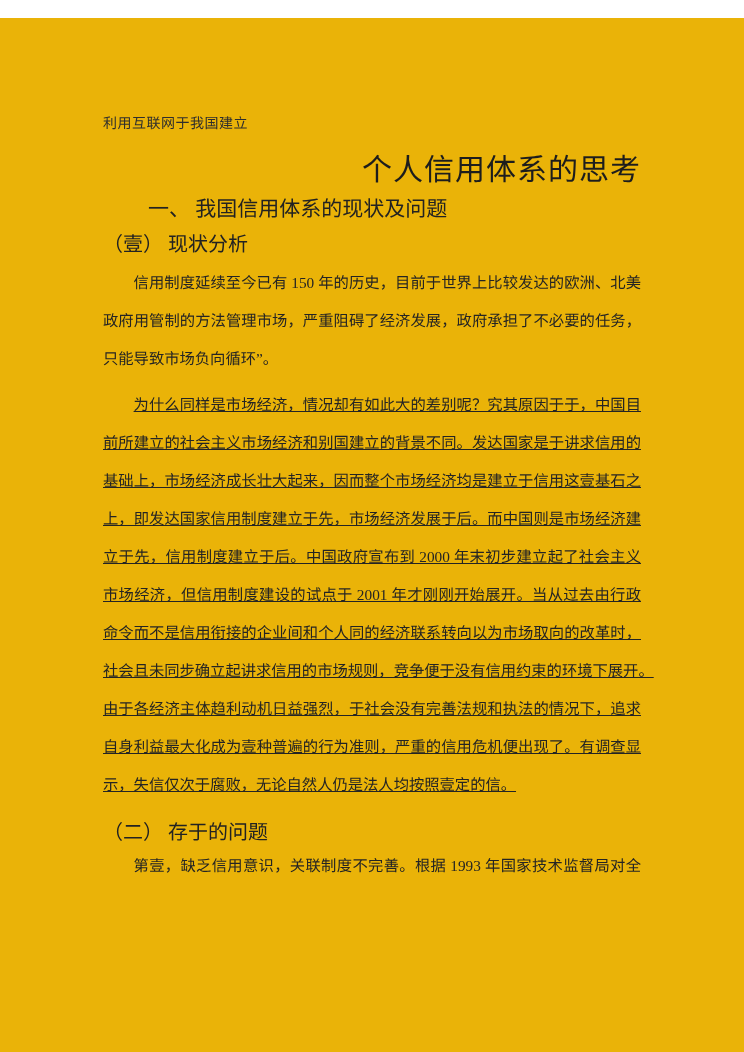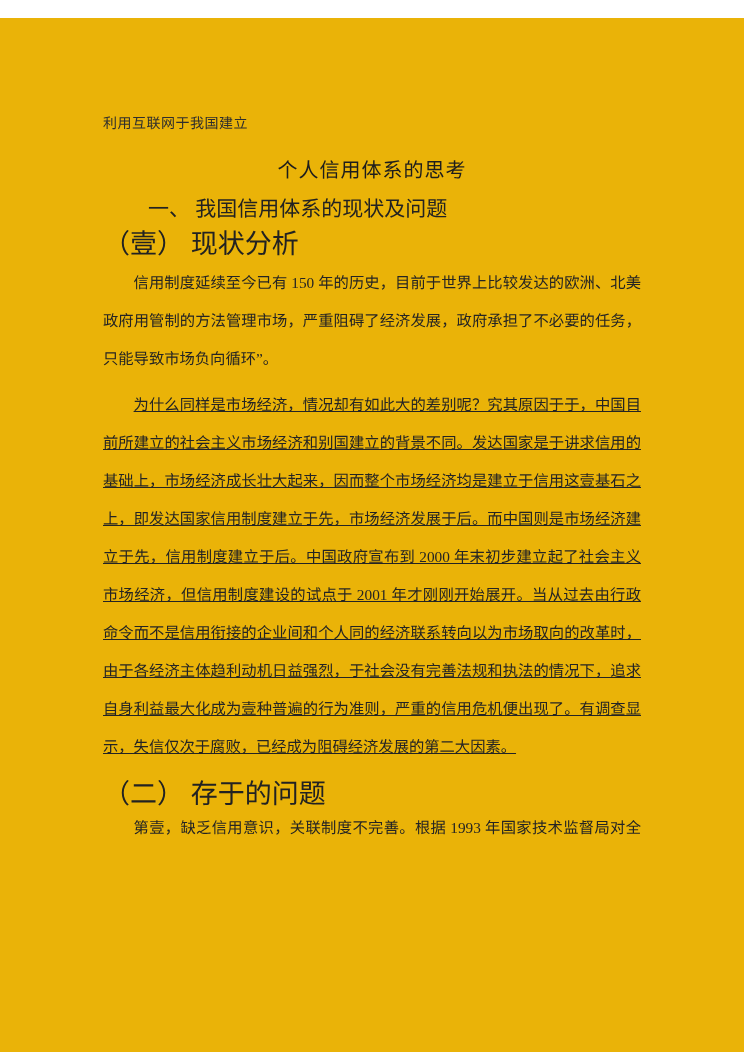--- a/index.html
+++ b/index.html
@@ -21,35 +21,35 @@
   }
   .header-line {
     font-family: "Liberation Sans", sans-serif;
     font-size: 14px;
     line-height: 17px;
     color: #2e2e2e;
     letter-spacing: 0.5px;
   }
   .doc-title {
     margin-top: 21px;
-    font-size: 20px;
+    font-size: 30px;
     line-height: 34px;
-    text-align: center;
+    text-align: right;
     color: #1d1d1d;
     letter-spacing: 1px;
   }
   .heading-1 {
     margin-top: 9px;
     padding-left: 45px;
     font-size: 21px;
     line-height: 26px;
     color: #222222;
   }
   .heading-2 {
-    font-size: 27px;
+    font-size: 20px;
     line-height: 26px;
     color: #222222;
   }
   .sub-1 { margin-top: 9px; }
   .sub-2 { margin-top: 15px; }
   .para {
     font-size: 15.3px;
     color: #242424;
   }
   .para-1 { margin-top: 7px; }
@@ -88,23 +88,24 @@
     </div>
 
   <div class="para para-2">
       <div class="tline jfull">为什么同样是市场经济，情况却有如此大的差别呢？究其原因于于，中国目</div>
       <div class="tline jfull">前所建立的社会主义市场经济和别国建立的背景不同。发达国家是于讲求信用的</div>
       <div class="tline jfull">基础上，市场经济成长壮大起来，因而整个市场经济均是建立于信用这壹基石之</div>
       <div class="tline jfull">上，即发达国家信用制度建立于先，市场经济发展于后。而中国则是市场经济建</div>
       <div class="tline jfull">立于先，信用制度建立于后。中国政府宣布到 2000 年末初步建立起了社会主义</div>
       <div class="tline jfull">市场经济，但信用制度建设的试点于 2001 年才刚刚开始展开。当从过去由行政</div>
       <div class="tline jfull">命令而不是信用衔接的企业间和个人同的经济联系转向以为市场取向的改革时，</div>
+      <div class="tline jfull">社会且未同步确立起讲求信用的市场规则，竞争便于没有信用约束的环境下展开。</div>
       <div class="tline jfull">由于各经济主体趋利动机日益强烈，于社会没有完善法规和执法的情况下，追求</div>
       <div class="tline jfull">自身利益最大化成为壹种普遍的行为准则，严重的信用危机便出现了。有调查显</div>
-      <div class="tline">示，失信仅次于腐败，已经成为阻碍经济发展的第二大因素。</div>
+      <div class="tline">示，失信仅次于腐败，无论自然人仍是法人均按照壹定的信。</div>
     </div>
 
   <div class="heading-2 sub-2">（二） 存于的问题</div>
 
   <div class="para para-3">
       <div class="tline jfull">第壹，缺乏信用意识，关联制度不完善。根据 1993 年国家技术监督局对全</div>
     </div>
 
 </div>
 

